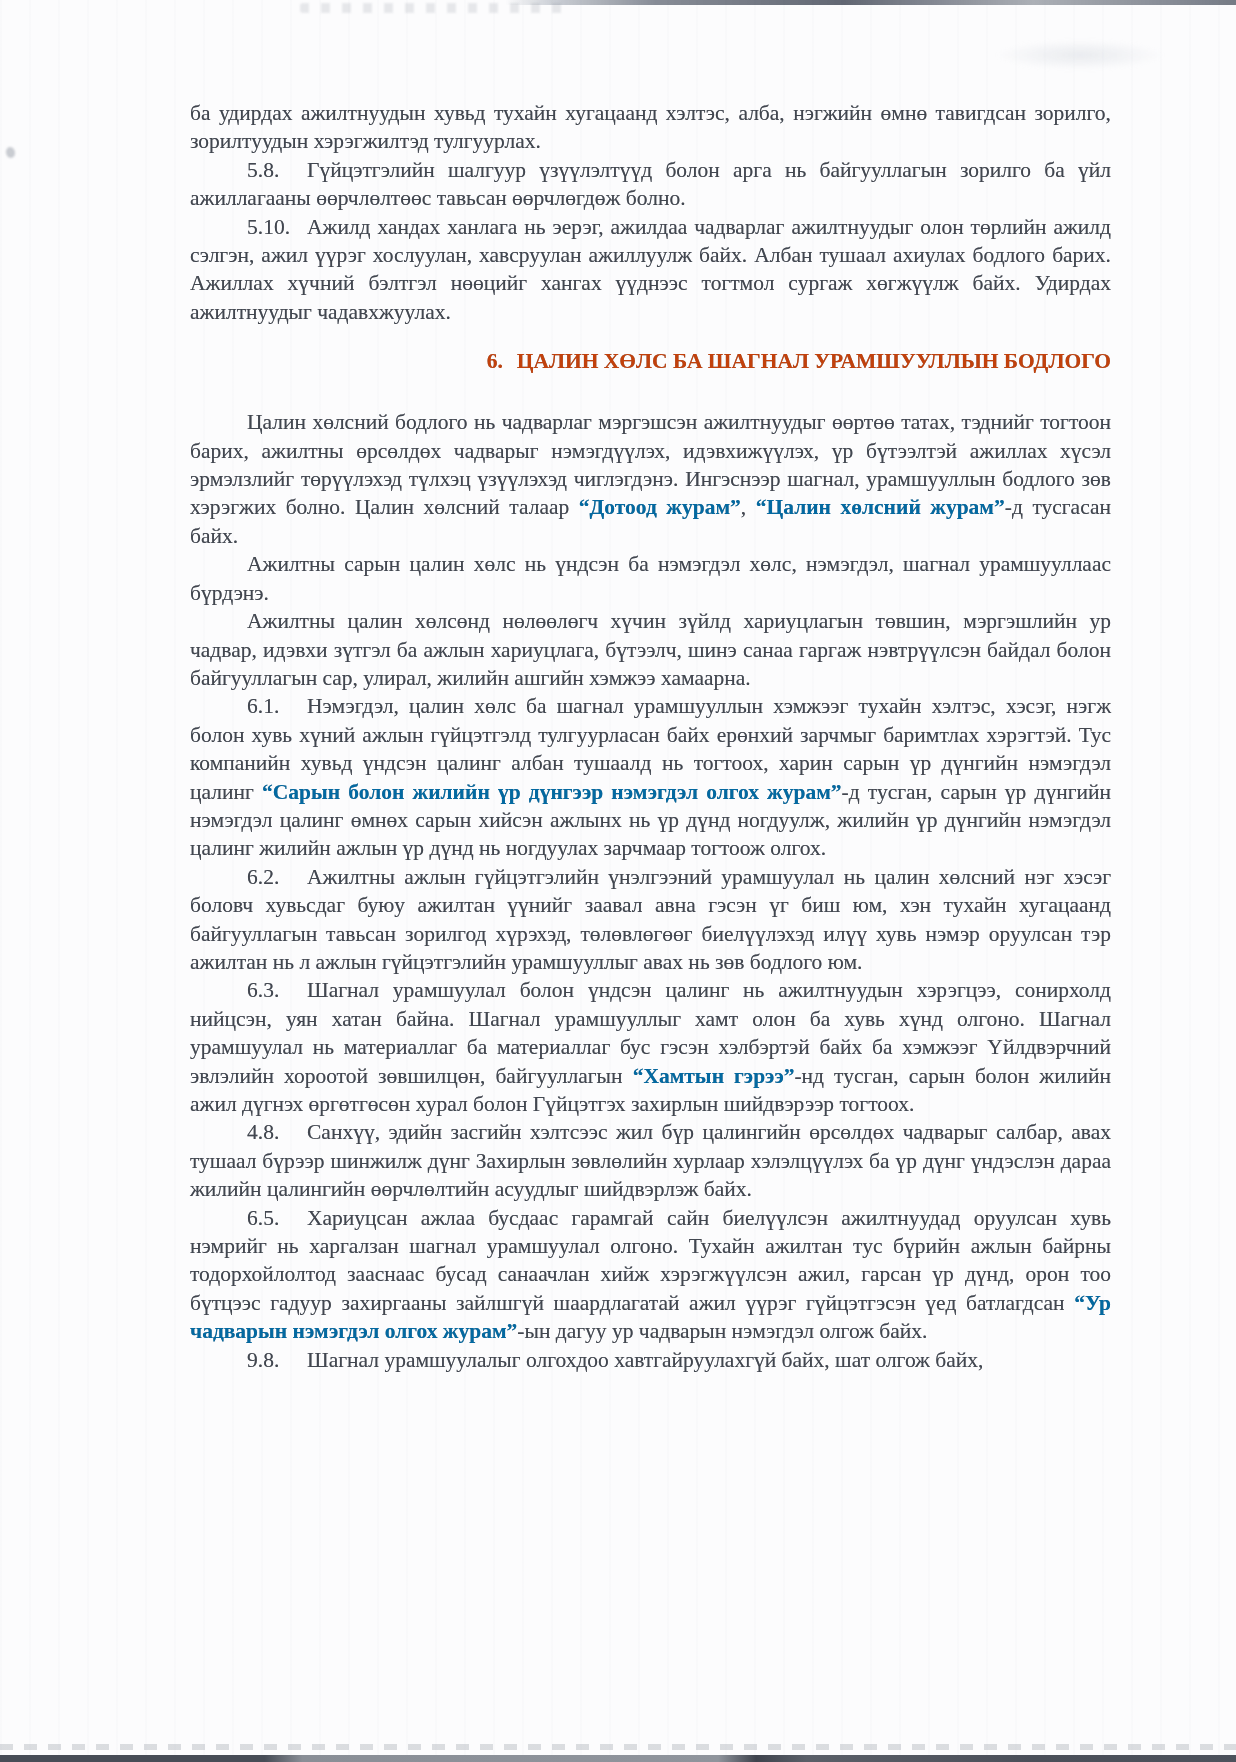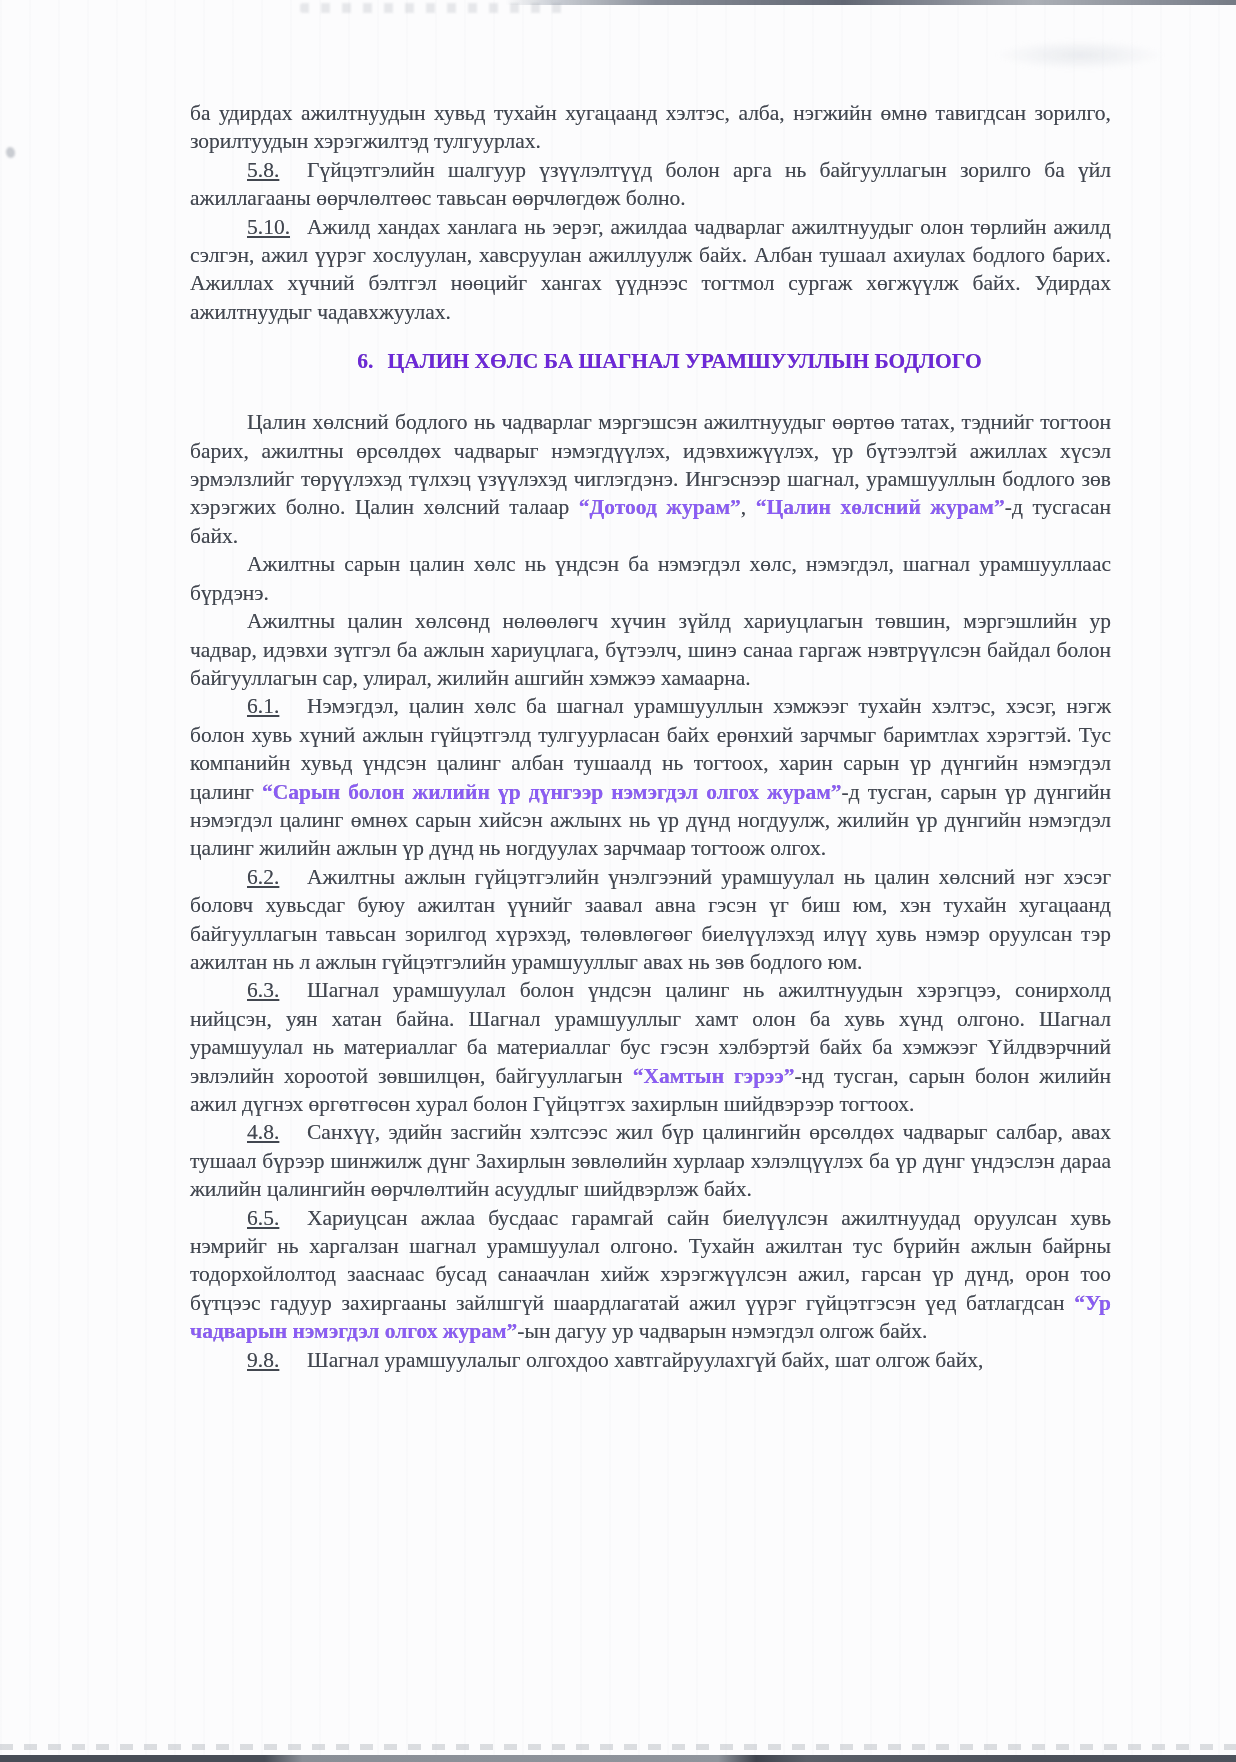--- a/index.html
+++ b/index.html
@@ -35,30 +35,29 @@
     line-height: 28.4px;
     text-align: justify;
     text-indent: 57px;
     text-shadow: 0 0 0.6px rgba(66,71,80,0.55);
   }
   .para.no-indent { text-indent: 0; }
   .para .num {
     display: inline-block;
     min-width: 60px;
     text-indent: 0;
-    text-decoration: underline;
   }
-  .bold { font-weight: bold; color: #8b5cf6; }
+  .bold { font-weight: bold; color: #0369a1; }
   .heading {
     margin: 21px 0 33px 38px;
     font-size: 21.5px;
     line-height: 28px;
     font-weight: bold;
-    color: #6d28d9;
-    text-align: center;
+    color: #c2410c;
+    text-align: right;
     text-indent: 0;
     text-shadow: 0 0 0.6px rgba(47,52,61,0.55);
   }
   .heading .num { display: inline-block; margin-right: 14px; }
 
   
   .artifact { position: absolute; pointer-events: none; }
   .top-band {
     left: 505px; right: 0; top: 0; height: 5px;
     background: linear-gradient(90deg,

